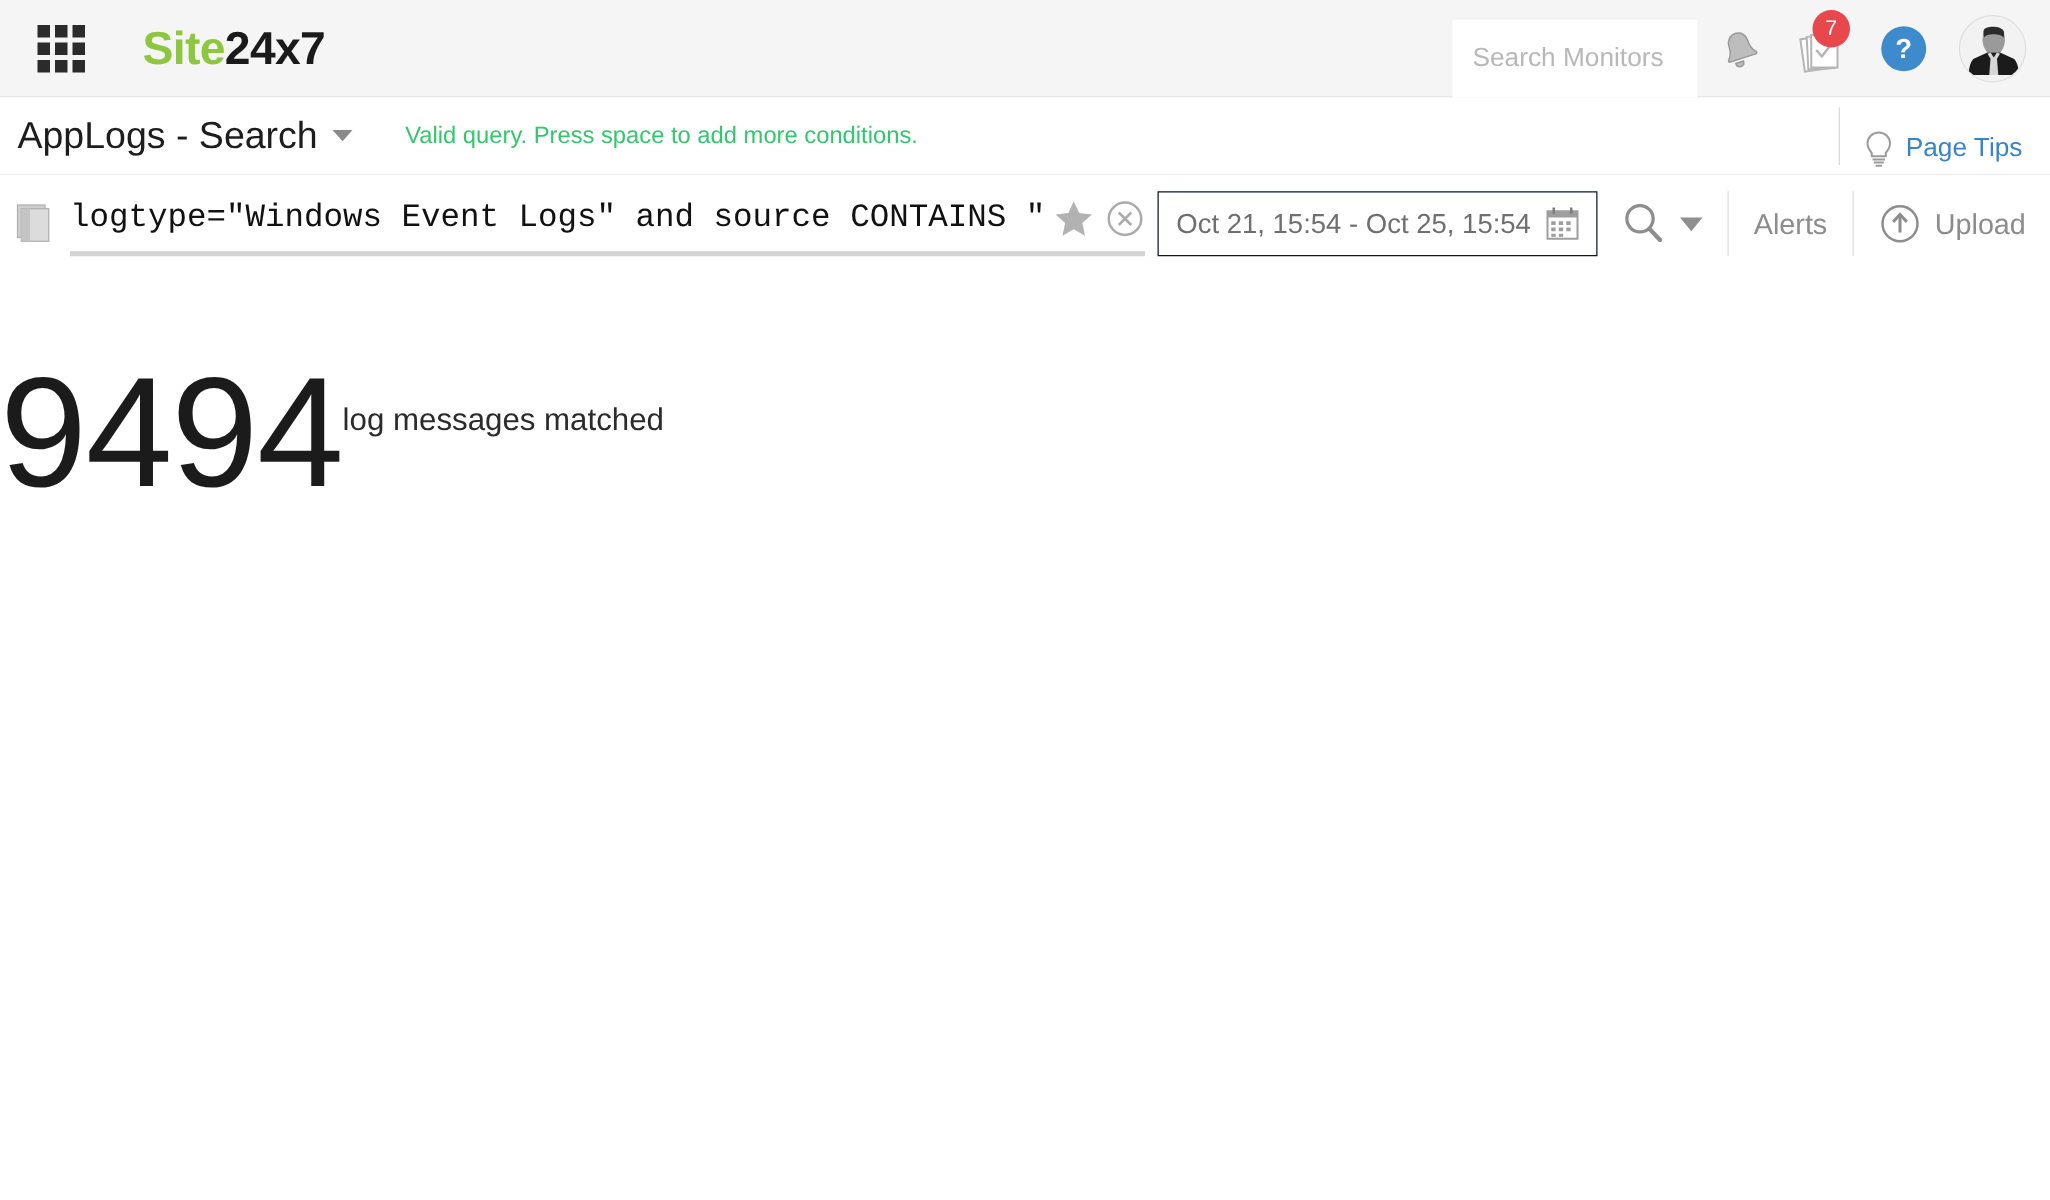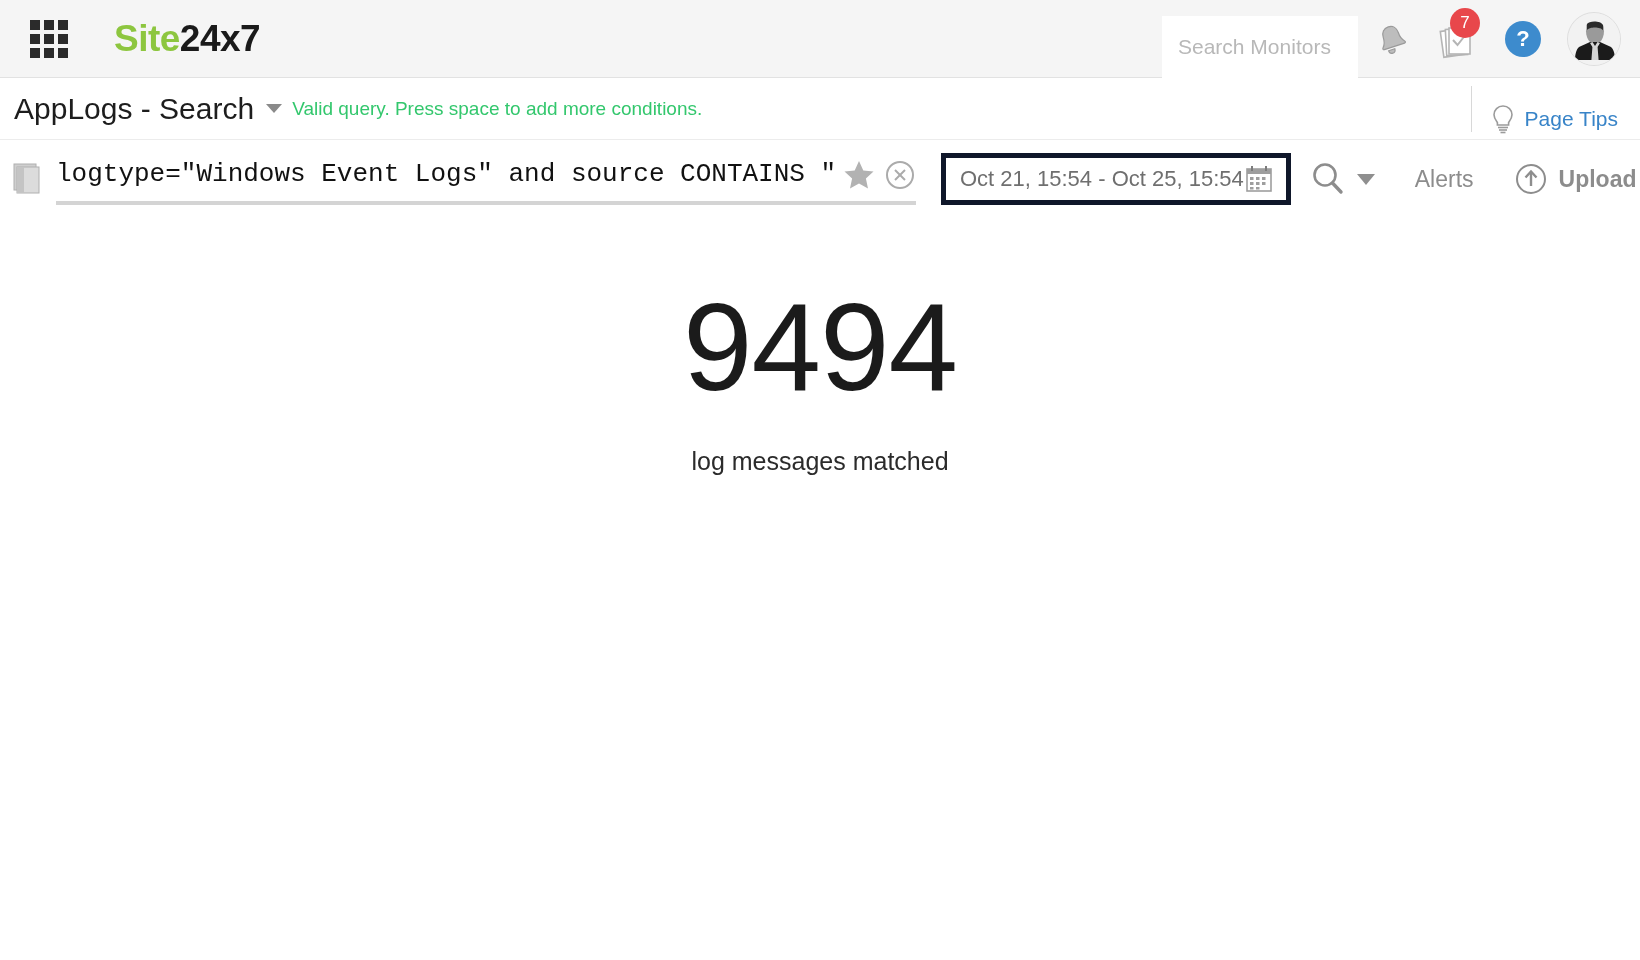--- a/index.html
+++ b/index.html
@@ -120,21 +120,21 @@
   }
   .title-caret {
     margin-left: 12px;
     width: 0; height: 0;
     border-left: 8px solid transparent;
     border-right: 8px solid transparent;
     border-top: 9px solid #8a8a8a;
     cursor: pointer;
   }
   .valid-msg {
-    margin-left: 10px;
+    margin-left: 42px;
     font-size: 19px;
     color: #33c76d;
     white-space: nowrap;
   }
 
   .titlerow-right {
     position: absolute;
     right: 0; top: 0;
     height: 62px;
     display: flex;
@@ -215,24 +215,24 @@
   }
   .query-actions {
     display: flex; align-items: center; gap: 8px;
     padding-bottom: 4px;
     padding-left: 6px;
     background: #fff;
   }
   .qa-btn { cursor: pointer; display: flex; align-items: center; }
 
   .date-field {
-    margin-left: 25px;
+    margin-left: 10px;
     width: 352px;
     height: 52px;
-    border: 5px solid #0f172a;
+    border: 1px solid #0f172a;
     background: #fff;
     display: flex;
     align-items: center;
     justify-content: space-between;
     padding: 0 12px 0 14px;
     cursor: pointer;
   }
   .date-text {
     font-size: 22px;
     color: #6f6f6f;
@@ -256,34 +256,33 @@
   .alerts-link {
     font-size: 23px;
     color: #8c8c8c;
     white-space: nowrap;
     cursor: pointer;
   }
   .upload-btn {
     display: flex; align-items: center; gap: 11px;
     cursor: pointer;
     margin-right: 14px;
-    font-weight: bold;
   }
   .upload-label {
     font-size: 23px;
     color: #8c8c8c;
     white-space: nowrap;
   }
 
   
   .main {
     height: 660px;
     display: flex;
-    flex-direction: column;
-    align-items: center;
+    flex-direction: row;
+    align-items: flex-start;
     padding-top: 66px;
   }
   .big-count {
     font-size: 125px;
     color: #1b1b1b;
     line-height: 1;
     font-weight: normal;
     letter-spacing: -1px;
   }
   .count-caption {

